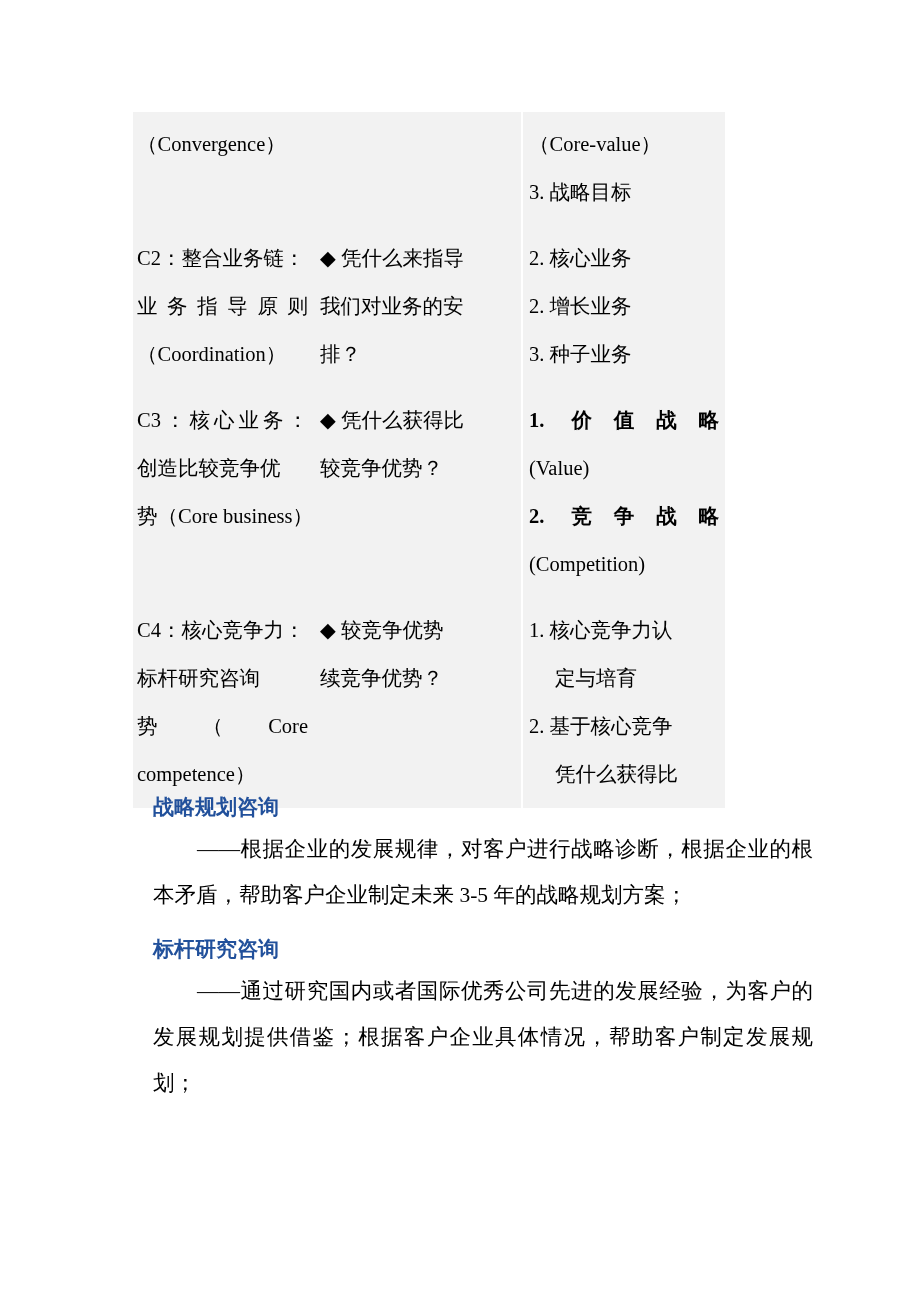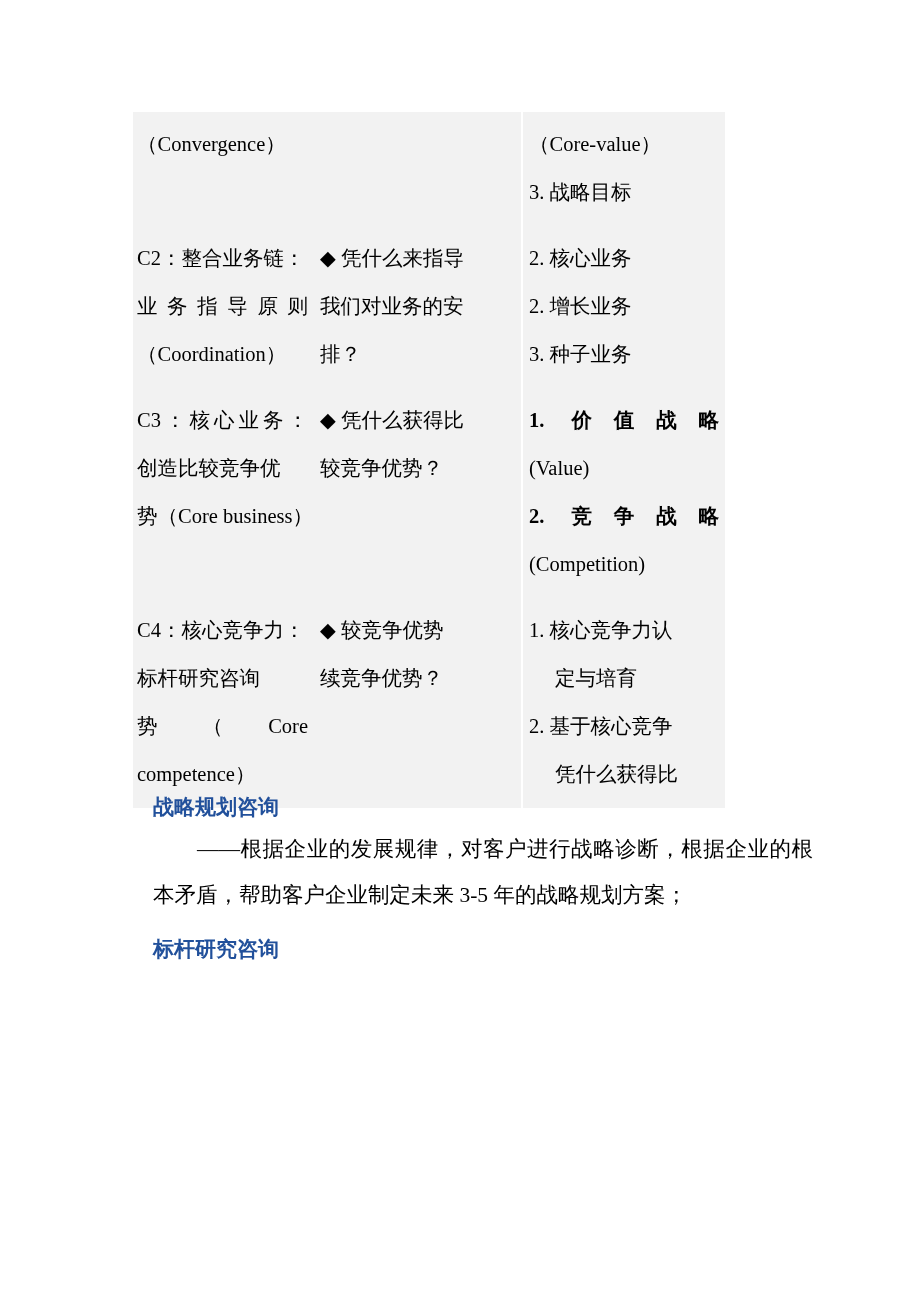--- a/index.html
+++ b/index.html
@@ -194,16 +194,17 @@
   </table>
 
   <div class="bodywrap">
 
     <h3 class="h-blue">战略规划咨询</h3>
     <p class="para">——根据企业的发展规律，对客户进行战略诊断，根据企业的根本矛盾，帮助客户企业制定未来 3-5 年的战略规划方案；</p>
 
     <div class="gap-sm"></div>
 
     <h3 class="h-blue">标杆研究咨询</h3>
+    <p class="para">——通过研究国内或者国际优秀公司先进的发展经验，为客户的发展规划提供借鉴；根据客户企业具体情况，帮助客户制定发展规划；</p>
 
   </div>
 
 </div>
 
 </body></html>

